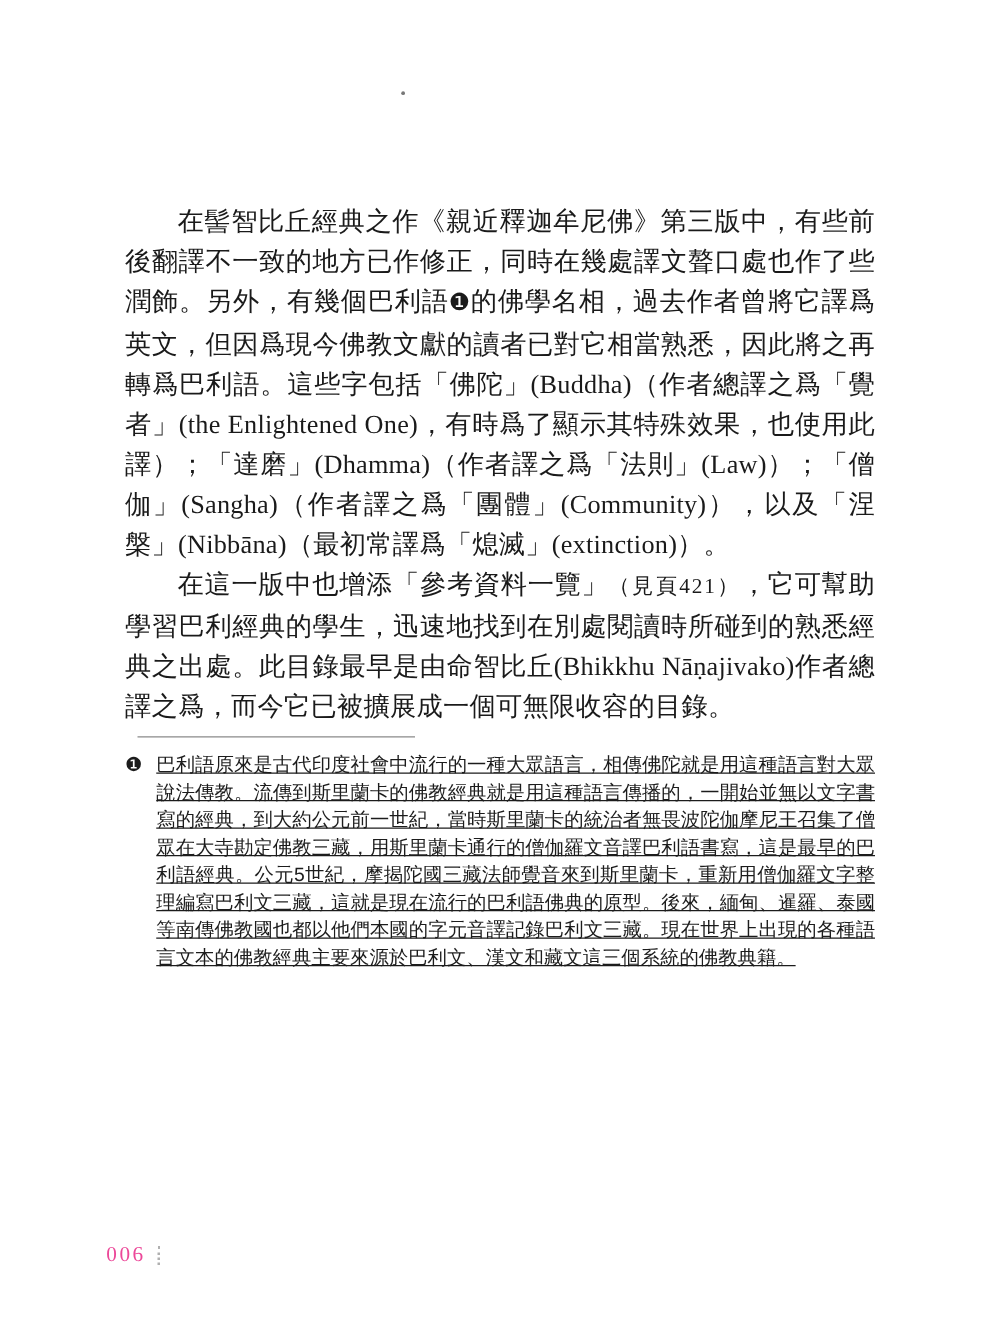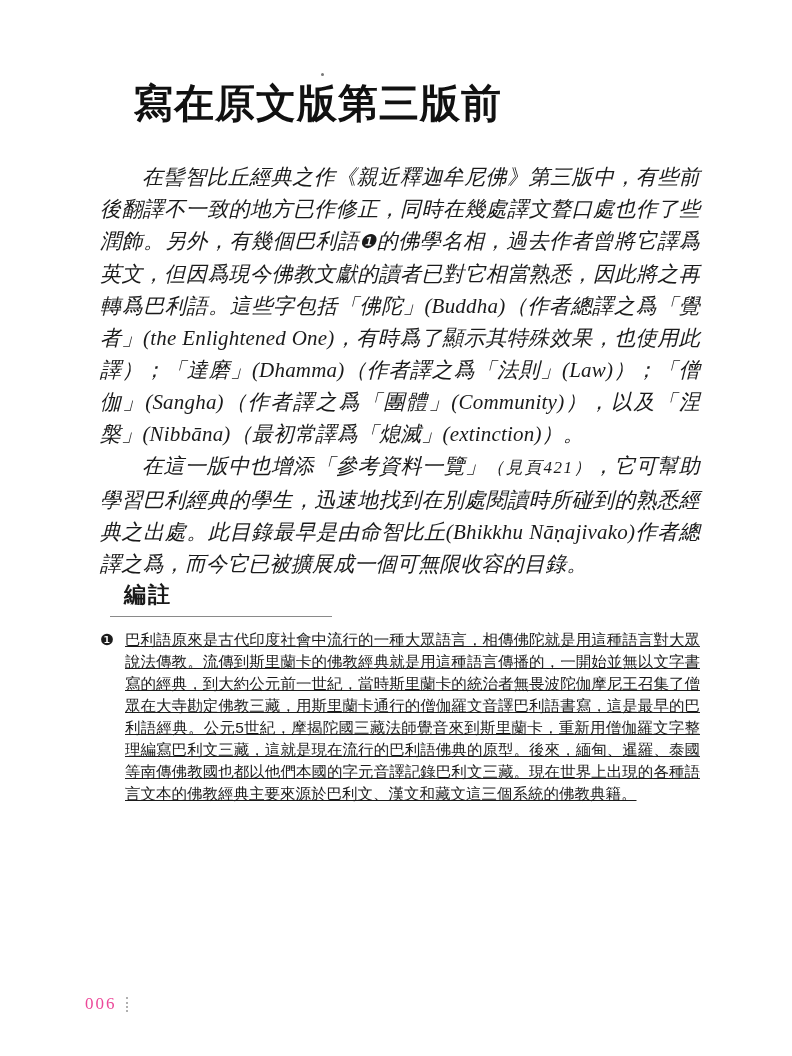--- a/index.html
+++ b/index.html
@@ -11,21 +11,21 @@
   }
   .scan-dot { position:absolute; left:321px; top:73px; width:3px; height:3px; background:#777; border-radius:50%; }
   .title {
     position:absolute; left:133px; top:76px; margin:0;
     font-size:40px; font-weight:700; letter-spacing:1px; color:#111;
     white-space:nowrap;
   }
   .content { position:absolute; left:100px; top:161px; width:600px; }
   .body p {
     margin:0; font-size:21px; line-height:32px;
-    text-align:justify; text-indent:2em; letter-spacing:0.2px;font-style:italic;
+    text-align:justify; text-indent:2em; letter-spacing:0.2px;
   }
   .fn-ref { font-size:19px; }
   .inline-note { font-size:17px; letter-spacing:1.5px; }
   .signature {
     margin-top:6px; text-align:right; font-size:21px;
     letter-spacing:6px; line-height:30px; padding-right:2px;
   }
   .notes-heading {
     margin:2px 0 0 24px; font-size:22px; font-weight:700;
     letter-spacing:2px; line-height:26px;
@@ -48,33 +48,31 @@
   }
   .folio-bar { width:0; height:15px; border-left:2px dotted #b0b0b0; display:inline-block; }
 </style>
 </head>
 <body>
 
 <div class="page">
 
   <div class="scan-dot"></div>
 
-  <h1 class="title">寫在原文版第三版前</h1>
 
   <div class="content">
 
     <div class="body">
       <p><span>在髻智比丘經典之作《親近釋迦牟尼佛》第三版中，有些前後翻譯不一致的地方已作修正，同時在幾處譯文聱口處也作了些潤飾。另外，有幾個巴利語</span><span class="fn-ref">❶</span><span>的佛學名相，過去作者曾將它譯爲英文，但因爲現今佛教文獻的讀者已對它相當熟悉，因此將之再轉爲巴利語。這些字包括「佛陀」(Buddha)（作者總譯之爲「覺者」(the Enlightened One)，有時爲了顯示其特殊效果，也使用此譯）；「達磨」(Dhamma)（作者譯之爲「法則」(Law)）；「僧伽」(Sangha)（作者譯之爲「團體」(Community)），以及「涅槃」(Nibbāna)（最初常譯爲「熄滅」(extinction)）。</span></p>
 
 
       <p><span>在這一版中也增添「參考資料一覽」</span><span class="inline-note">（見頁421）</span><span>，它可幫助學習巴利經典的學生，迅速地找到在別處閱讀時所碰到的熟悉經典之出處。此目錄最早是由命智比丘(Bhikkhu Nāṇajivako)作者總譯之爲，而今它已被擴展成一個可無限收容的目錄。</span></p>
     </div>
 
 
-    <div class="notes-heading">編註</div>
 
     <hr class="notes-rule">
 
     <div class="footnote">
       <span class="fn-marker">❶</span>
       <div class="fn-text">巴利語原來是古代印度社會中流行的一種大眾語言，相傳佛陀就是用這種語言對大眾說法傳教。流傳到斯里蘭卡的佛教經典就是用這種語言傳播的，一開始並無以文字書寫的經典，到大約公元前一世紀，當時斯里蘭卡的統治者無畏波陀伽摩尼王召集了僧眾在大寺勘定佛教三藏，用斯里蘭卡通行的僧伽羅文音譯巴利語書寫，這是最早的巴利語經典。公元5世紀，摩揭陀國三藏法師覺音來到斯里蘭卡，重新用僧伽羅文字整理編寫巴利文三藏，這就是現在流行的巴利語佛典的原型。後來，緬甸、暹羅、泰國等南傳佛教國也都以他們本國的字元音譯記錄巴利文三藏。現在世界上出現的各種語言文本的佛教經典主要來源於巴利文、漢文和藏文這三個系統的佛教典籍。</div>
     </div>
 
   </div>
 

